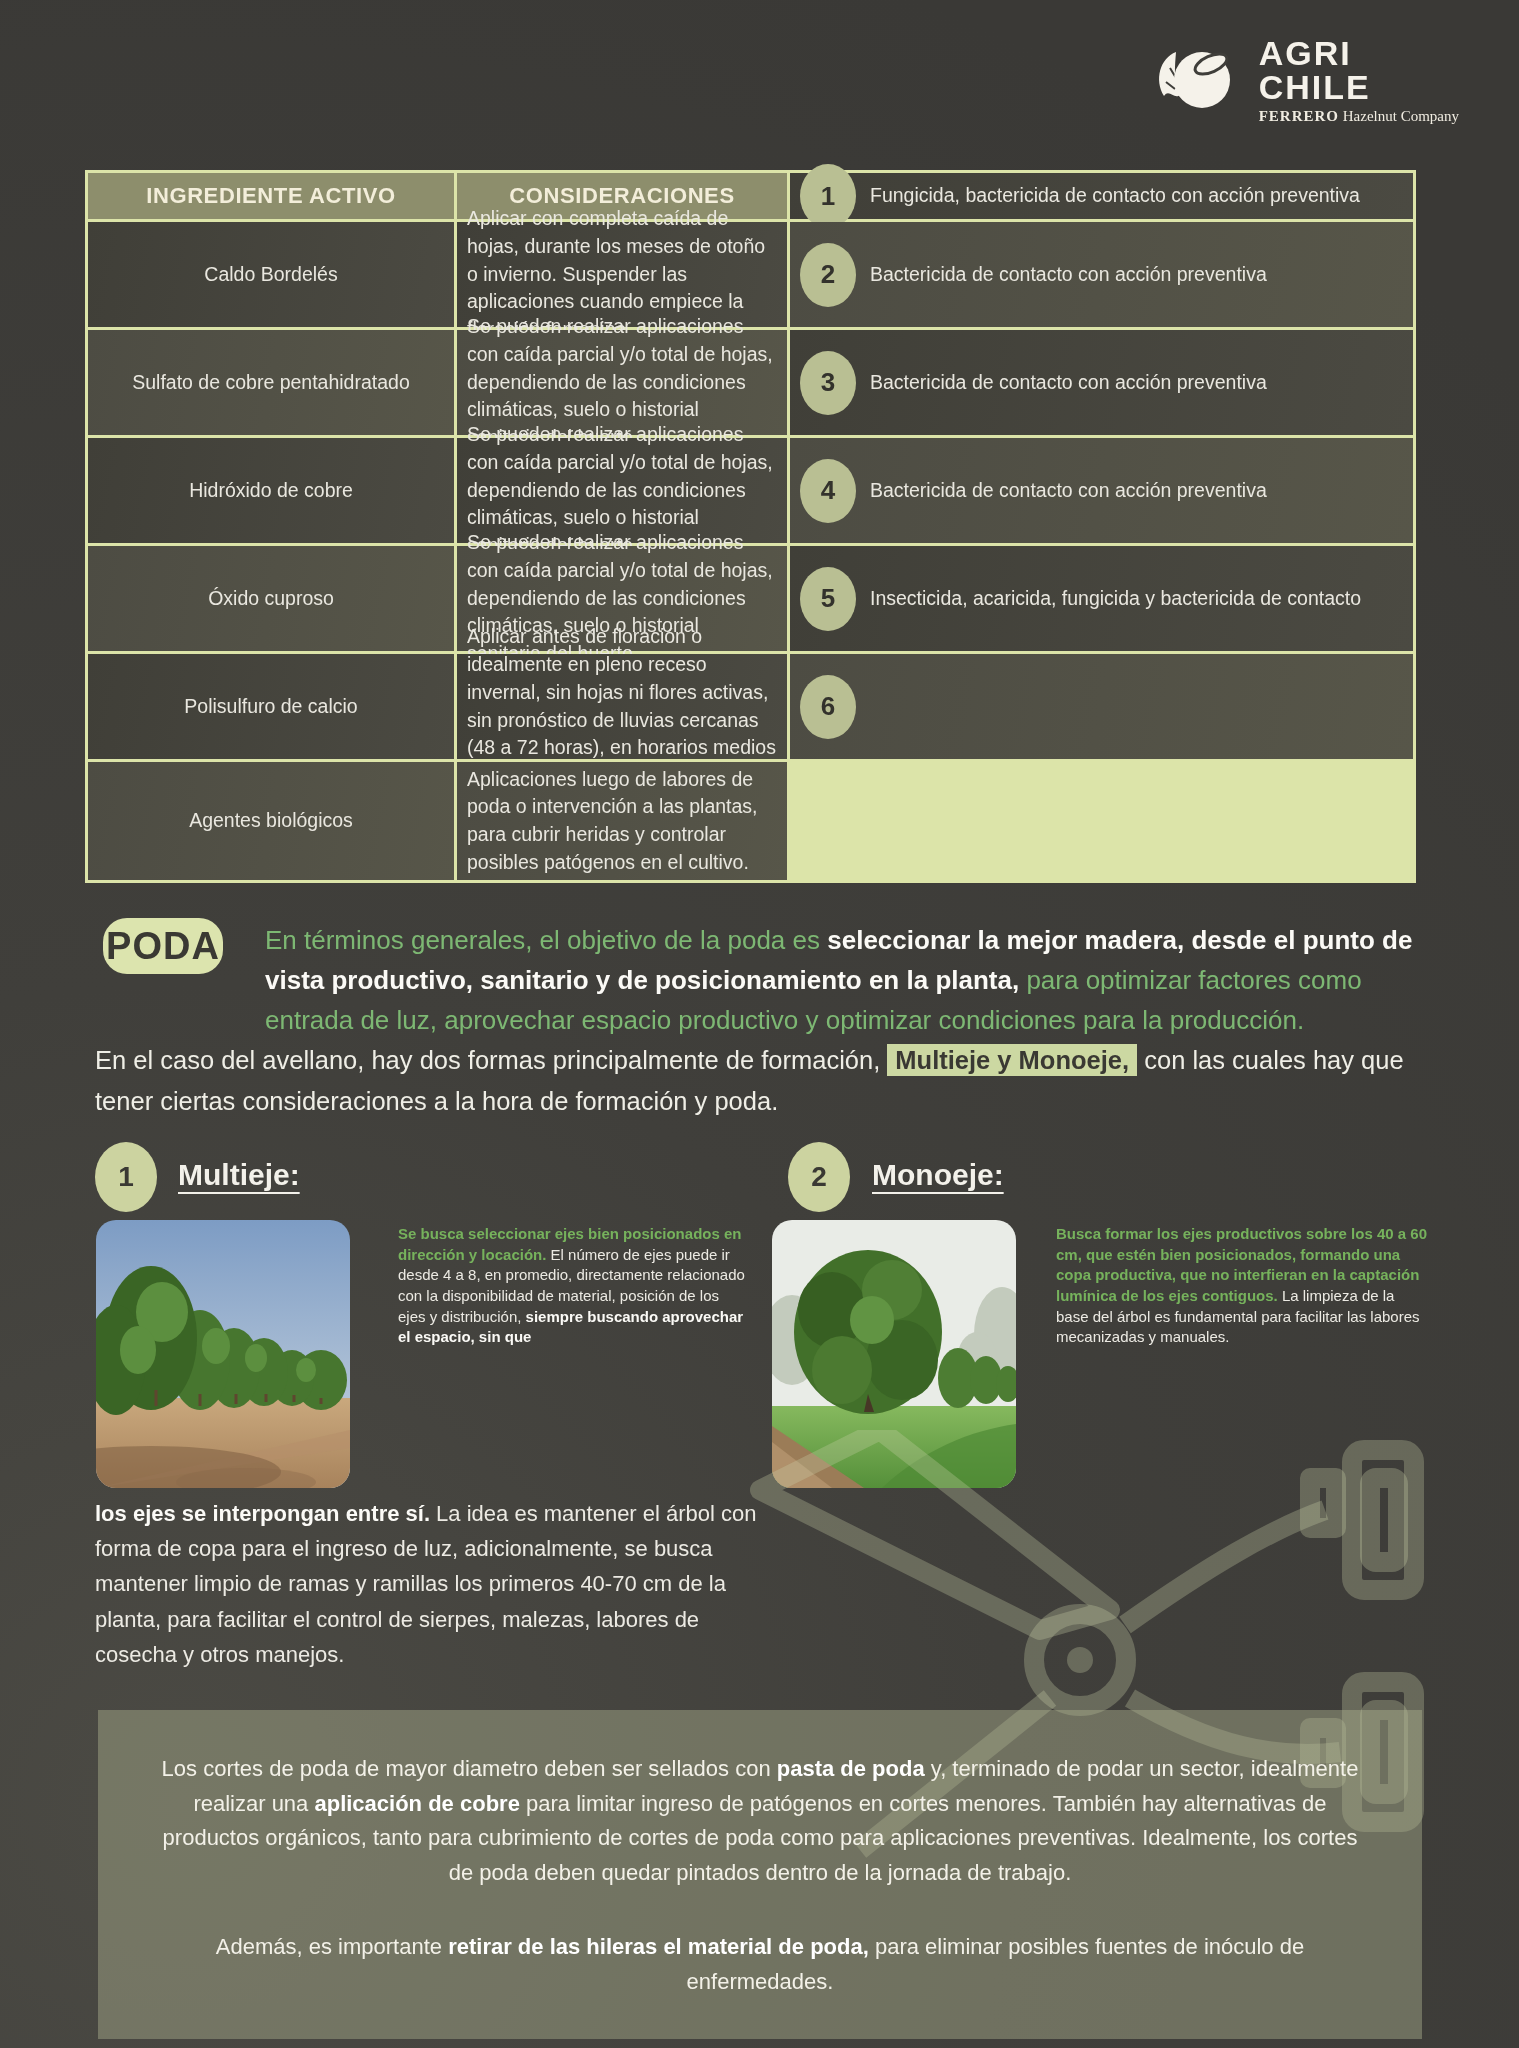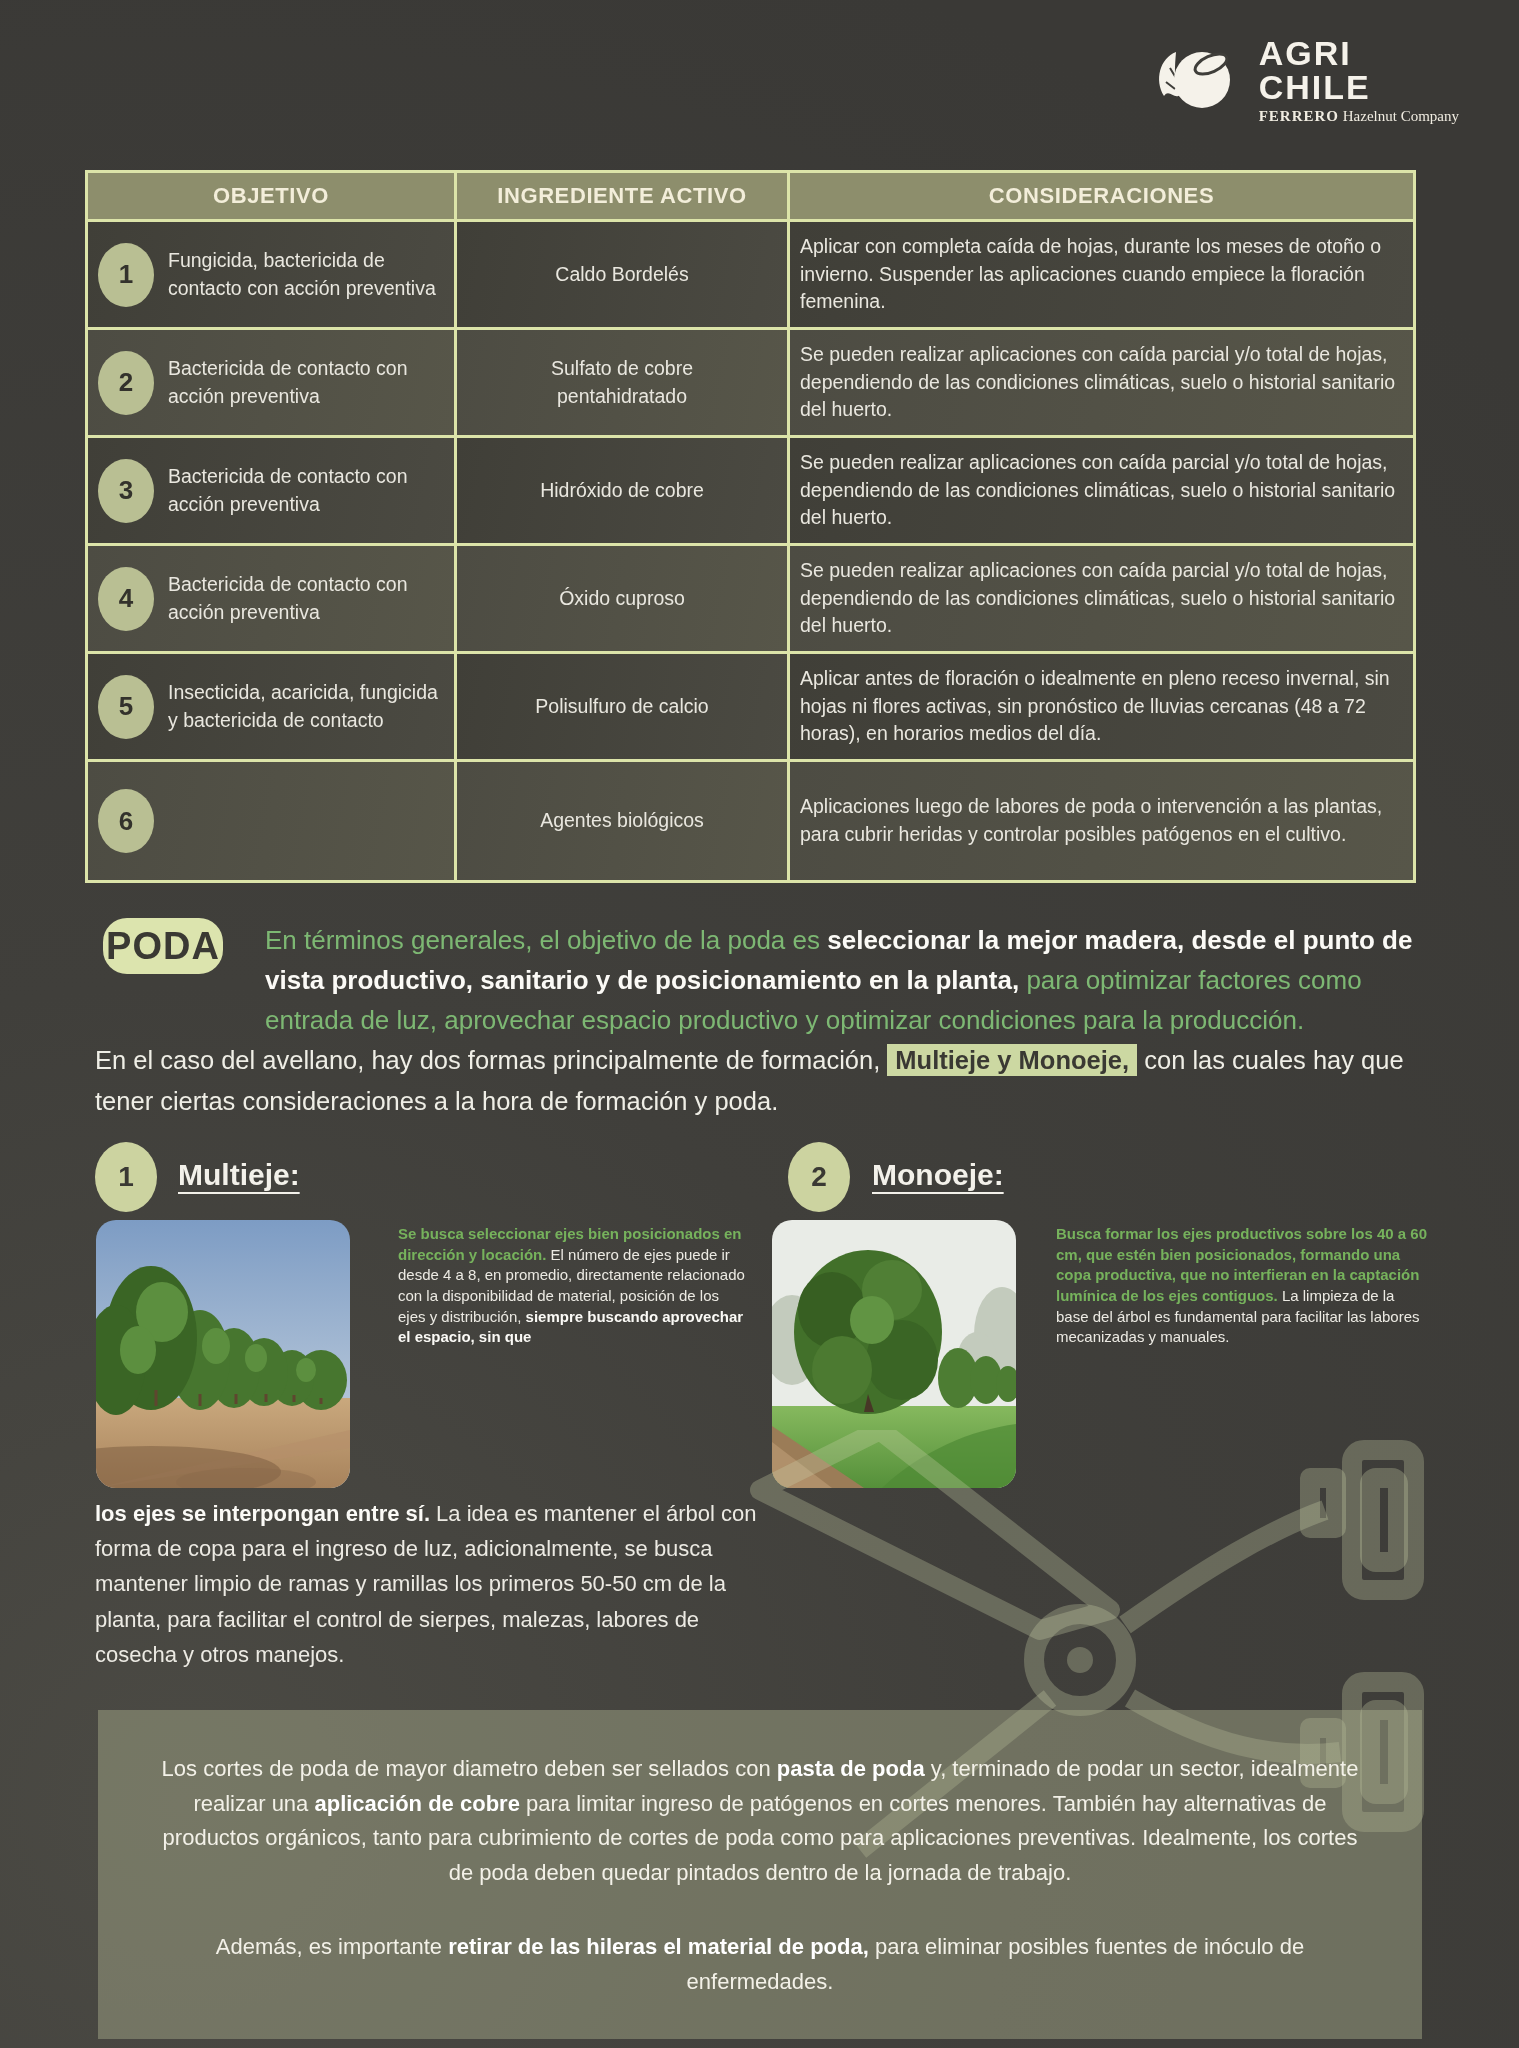--- a/index.html
+++ b/index.html
@@ -70,21 +70,20 @@
       </svg>
     </span>
     <div class="logo-text">
       <div class="l1">AGRI</div>
       <div class="l2">CHILE</div>
       <div class="tag"><b>FERRERO</b><span> Hazelnut Company</span></div>
     </div>
   </div>
 
   <div class="tbl">
-    <div class="th">OBJETIVO</div>
     <div class="th">INGREDIENTE ACTIVO</div>
     <div class="th">CONSIDERACIONES</div>
 
     <div class="td obj r-odd">
         <span class="numbadge">1</span>
         <span>Fungicida, bactericida de contacto con acción preventiva</span>
       </div>
     <div class="td ing r-odd">Caldo Bordelés</div>
     <div class="td con r-odd">Aplicar con completa caída de hojas, durante los meses de otoño o invierno. Suspender las aplicaciones cuando empiece la floración femenina.</div>
 
@@ -202,21 +201,21 @@
         <ellipse cx="100" cy="100" rx="22" ry="24" fill="#619443"></ellipse>
       </g>
       <path d="M92 192 l4 -18 l6 18 Z" fill="#473726"></path>
       <path d="M0 206 L92 268 L0 268 Z" fill="#9b7c57"></path>
       <path d="M0 222 L60 268 L0 268 Z" fill="#b0906a"></path>
       <path d="M110 268 C150 230 200 210 244 204 L244 268 Z" fill="#4f8a34" opacity=".7"></path>
     </svg>
   </div>
   <div class="sec-body" style="left:1056px;top:1224px;width:372px;"><span class="gb">Busca formar los ejes productivos sobre los 40 a 60 cm, que estén bien posicionados, formando una copa productiva, que no interfieran en la captación lumínica de los ejes contiguos.</span><span> La limpieza de la base del árbol es fundamental para facilitar las labores mecanizadas y manuales.</span></div>
 
-  <div class="cont"><span class="b">los ejes se interpongan entre sí.</span><span> La idea es mantener el árbol con forma de copa para el ingreso de luz, adicionalmente, se busca mantener limpio de ramas y ramillas los primeros 50-50 cm de la planta, para facilitar el control de sierpes, malezas, labores de cosecha y otros manejos.</span></div>
+  <div class="cont"><span class="b">los ejes se interpongan entre sí.</span><span> La idea es mantener el árbol con forma de copa para el ingreso de luz, adicionalmente, se busca mantener limpio de ramas y ramillas los primeros 40-70 cm de la planta, para facilitar el control de sierpes, malezas, labores de cosecha y otros manejos.</span></div>
 
   <div class="shears">
     <svg width="780" height="460" viewBox="0 0 780 460">
       <g fill="none" stroke="rgba(202,207,170,0.30)" stroke-width="20" stroke-linejoin="round">
         <path d="M300 200 L20 60 L140 0 L370 180 Z"></path>
         <circle cx="340" cy="230" r="46"></circle>
         <circle cx="340" cy="230" r="13" fill="rgba(202,207,170,0.30)" stroke="none"></circle>
         <path d="M385 195 C470 135 530 100 585 80"></path>
         <rect x="570" y="48" width="26" height="50"></rect>
         <rect x="612" y="20" width="62" height="140" rx="12"></rect>

